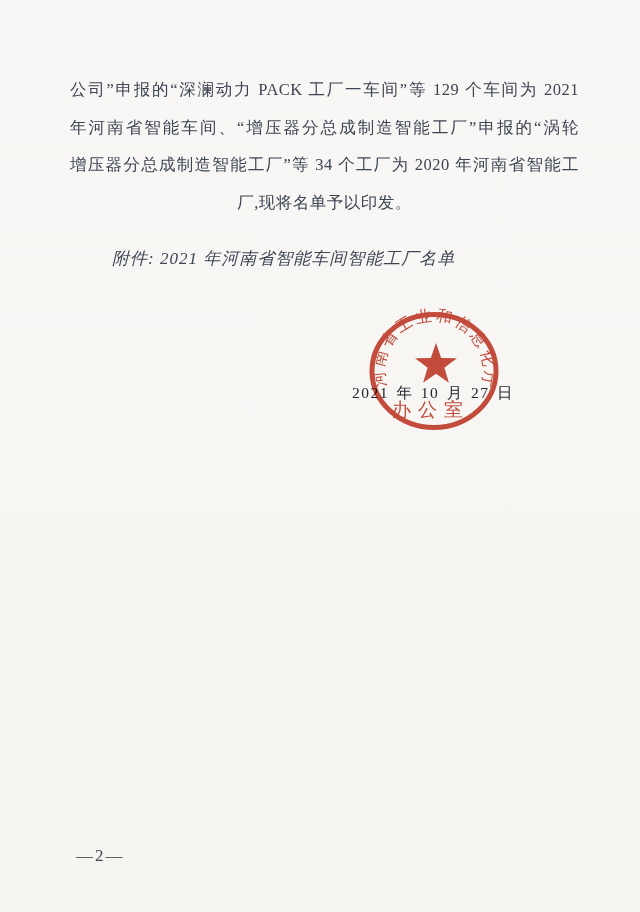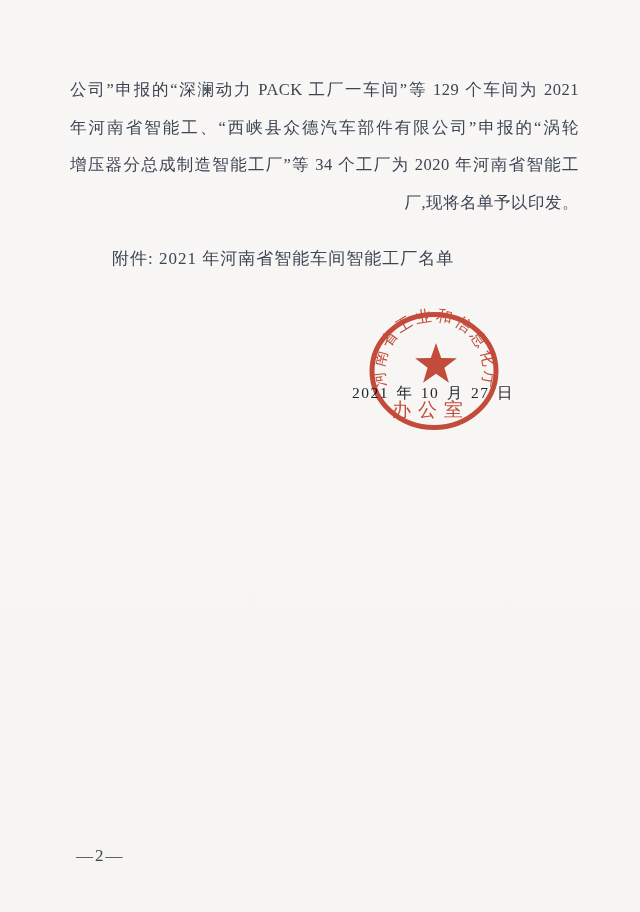--- a/index.html
+++ b/index.html
@@ -10,25 +10,26 @@
     overflow:hidden;
     font-family:"Liberation Serif","DejaVu Serif",serif;
   }
   .para{
     position:absolute;left:70px;top:71px;width:509px;
     font-size:16.5px;line-height:37.5px;
     color:#3d4553;
     letter-spacing:0.5px;
   }
   .para .jline{text-align:justify;text-align-last:justify;}
-  .para .lline{text-align:right;}
+  .para .lline{text-align:center;}
   .attachment{
     position:absolute;left:112px;top:247px;
     font-size:17px;color:#3d4553;letter-spacing:1px;
     white-space:nowrap;
+    font-style:italic;
   }
   .date{
     position:absolute;left:352px;top:383px;
     font-size:15.5px;color:#26262e;letter-spacing:1.5px;word-spacing:2px;
     white-space:nowrap;z-index:2;
   }
   .stamp{
     position:absolute;left:362px;top:299px;
     z-index:3;mix-blend-mode:multiply;opacity:.93;
   }
@@ -47,21 +48,21 @@
     font-size:17px;color:#45474d;letter-spacing:2px;
   }
 </style>
 </head>
 <body>
 
 <div class="page">
 
   <div class="para">
     <div class="jline">公司”申报的“深澜动力 PACK 工厂一车间”等 129 个车间为 2021</div>
-    <div class="jline">年河南省智能工、“西峡县众德汽车部件有限公司”申报的“涡轮</div>
+    <div class="jline">年河南省智能车间、“增压器分总成制造智能工厂”申报的“涡轮</div>
     <div class="jline">增压器分总成制造智能工厂”等 34 个工厂为 2020 年河南省智能工</div>
     <div class="lline">厂,现将名单予以印发。</div>
   </div>
 
   <div class="attachment">附件: 2021 年河南省智能车间智能工厂名单</div>
 
   <div class="date">2021 年 10 月 27 日</div>
 
   <svg class="stamp" width="144" height="144" viewBox="0 0 144 144" xmlns="http://www.w3.org/2000/svg">
     <ellipse class="ring" cx="72" cy="72" rx="62" ry="56.5"></ellipse>

